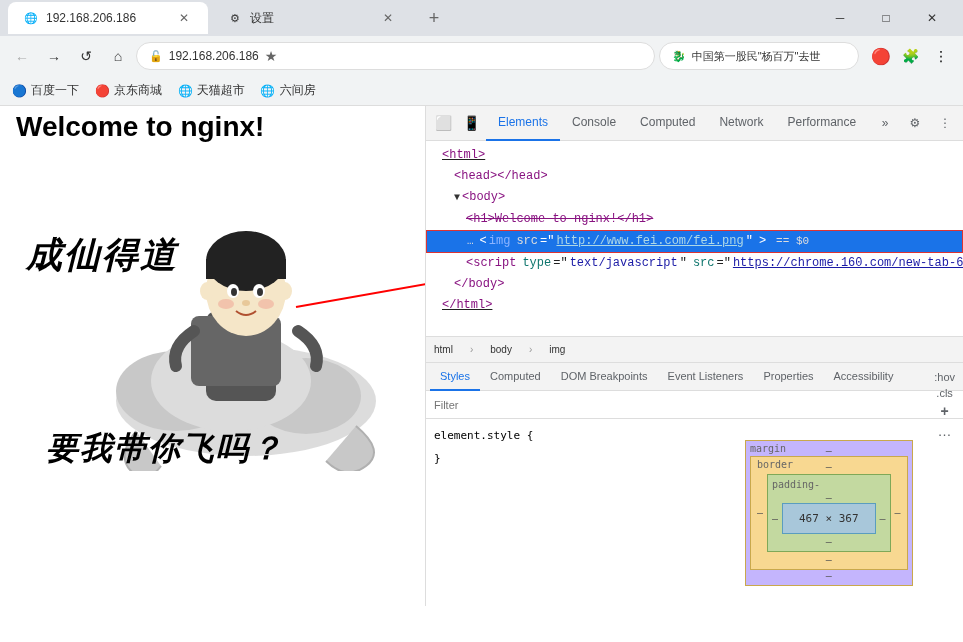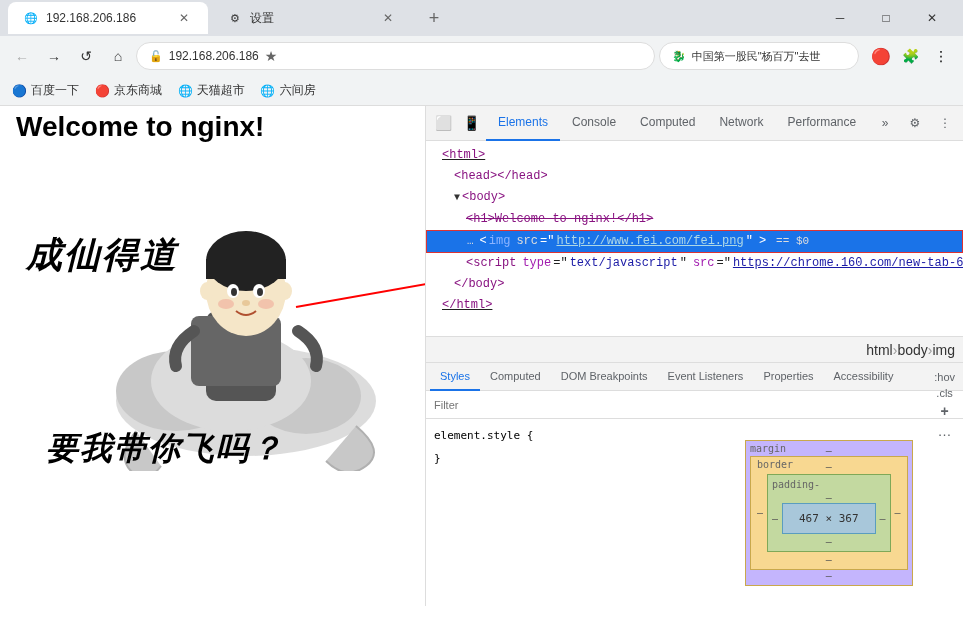--- a/index.html
+++ b/index.html
@@ -52,23 +52,23 @@
 
     
     .elements-tree { flex: 1; padding: 4px 0; overflow-y: auto; font-family: 'Consolas', 'Courier New', monospace; font-size: 12px; line-height: 1.6; background: #fff; }
     .tree-line { padding: 1px 8px; white-space: nowrap; overflow: hidden; color: #212121; display: flex; align-items: center; gap: 2px; }
     .tree-line.selected { background: #1a73e8; color: #fff; }
     .tree-line.selected a { color: #add8e6; }
     .indent1 { padding-left: 16px; text-decoration: underline; }
     .indent2 { padding-left: 28px; }
     .indent3 { padding-left: 40px; }
     .html-tag { color: #881280; }
-    .attr-name { color: #a21caf; }
+    .attr-name { color: #0f766e; }
     .attr-val { color: #1a1aa6; }
-    .breadcrumb-bar { display: flex; align-items: center; height: 26px; background: #f3f3f3; border-bottom: 1px solid #ddd; padding: 0 8px; font-size: 14px; color: #333; gap: 0; justify-content: flex-end; }
+    .breadcrumb-bar { display: flex; align-items: center; height: 26px; background: #f3f3f3; border-bottom: 1px solid #ddd; padding: 0 8px; font-size: 10px; color: #333; gap: 17px; }
     .breadcrumb-sep { color: #999; }
 
     .styles-tabs { display: flex; align-items: center; height: 28px; background: #f3f3f3; border-bottom: 1px solid #ddd; padding: 0 4px; }
     .styles-tab { padding: 0 10px; height: 28px; display: flex; align-items: center; font-size: 11px; cursor: pointer; color: #5f6368; border-bottom: 2px solid transparent; }
     .styles-tab.active { color: #1a73e8; border-bottom: 2px solid #1a73e8; }
 
     .styles-filter-bar { display: flex; align-items: center; height: 28px; border-bottom: 1px solid #ddd; padding: 0 8px; gap: 4px; background: #fff; }
     .styles-filter-input { flex: 1; border: none; outline: none; font-size: 11px; color: #333; }
     .filter-buttons { display: flex; align-items: center; gap: 4px; font-size: 11px; color: #5f6368; flex-direction: column; }
     .styles-rule { margin-bottom: 4px; }

